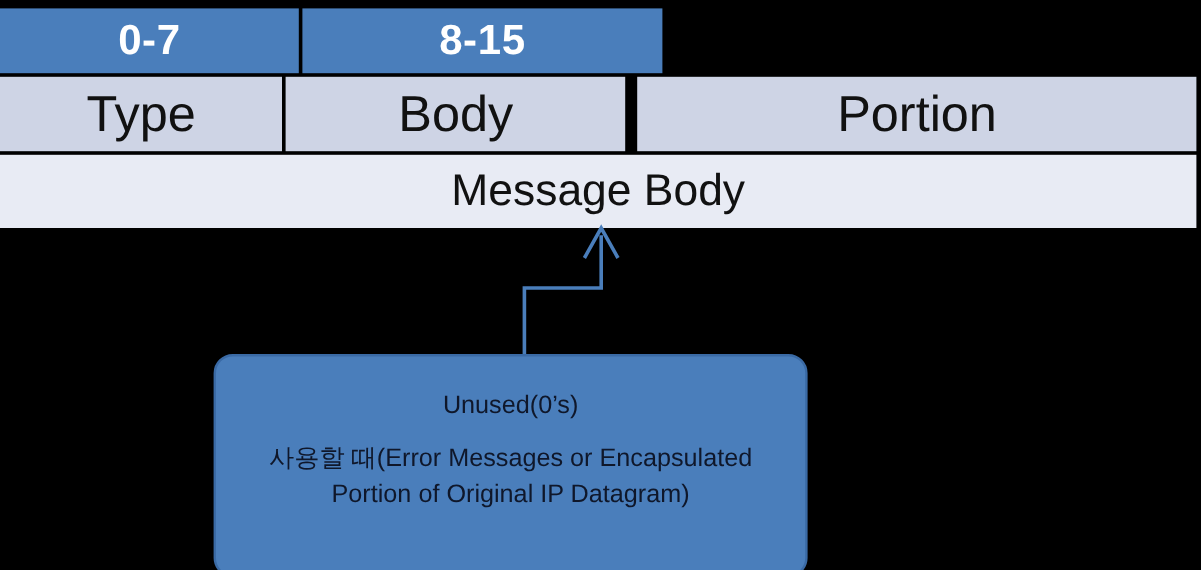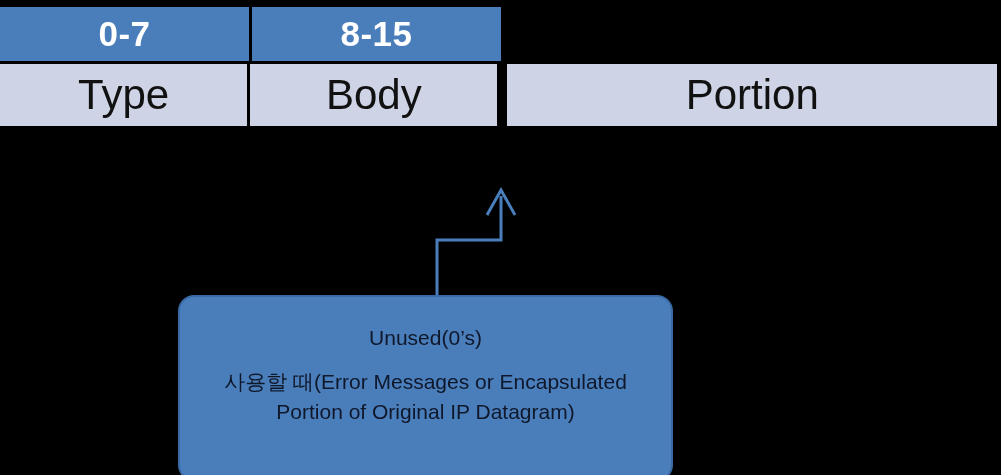--- a/index.html
+++ b/index.html
@@ -45,21 +45,21 @@
     align-items: center;
     justify-content: center;
     box-sizing: border-box;
     text-align: center;
     line-height: 1.05;
     white-space: nowrap;
   }
 
   
   .col-a { width: 249px; margin-right: 3px; }
-  .col-b { width: 249px; margin-right: 10px; }
+  .col-b { width: 300px; margin-right: 10px; }
   .col-c { width: 493px; }
   .col-full { width: 997px; }
 
   .header-row .pkt-cell {
     background: #4a7ebb;
     color: #ffffff;
     font-size: 35px;
     font-weight: 700;
     letter-spacing: 0.5px;
   }
@@ -127,20 +127,23 @@
       <div class="pkt-cell col-a">0-7</div>
       <div class="pkt-cell col-b">8-15</div>
     </div>
 
     <div class="pkt-row field-row">
       <div class="pkt-cell col-a">Type</div>
       <div class="pkt-cell col-b">Body</div>
       <div class="pkt-cell col-c">Portion</div>
     </div>
 
+    <div class="pkt-row body-row">
+      <div class="pkt-cell col-full">Message Body</div>
+    </div>
 
   </div>
 
   <svg class="connector" viewBox="0 0 1001 475">
     <polyline points="437,295 437,240 501,240 501,196" fill="none" stroke="#4a7ebb" stroke-width="3" stroke-linejoin="miter" stroke-linecap="butt"></polyline>
     <polyline points="487,215 501,190 515,215" fill="none" stroke="#4a7ebb" stroke-width="3" stroke-linejoin="miter" stroke-linecap="butt"></polyline>
   </svg>
 
   <div class="callout-box">
     <div class="callout-line line-1">Unused(0’s)</div>

